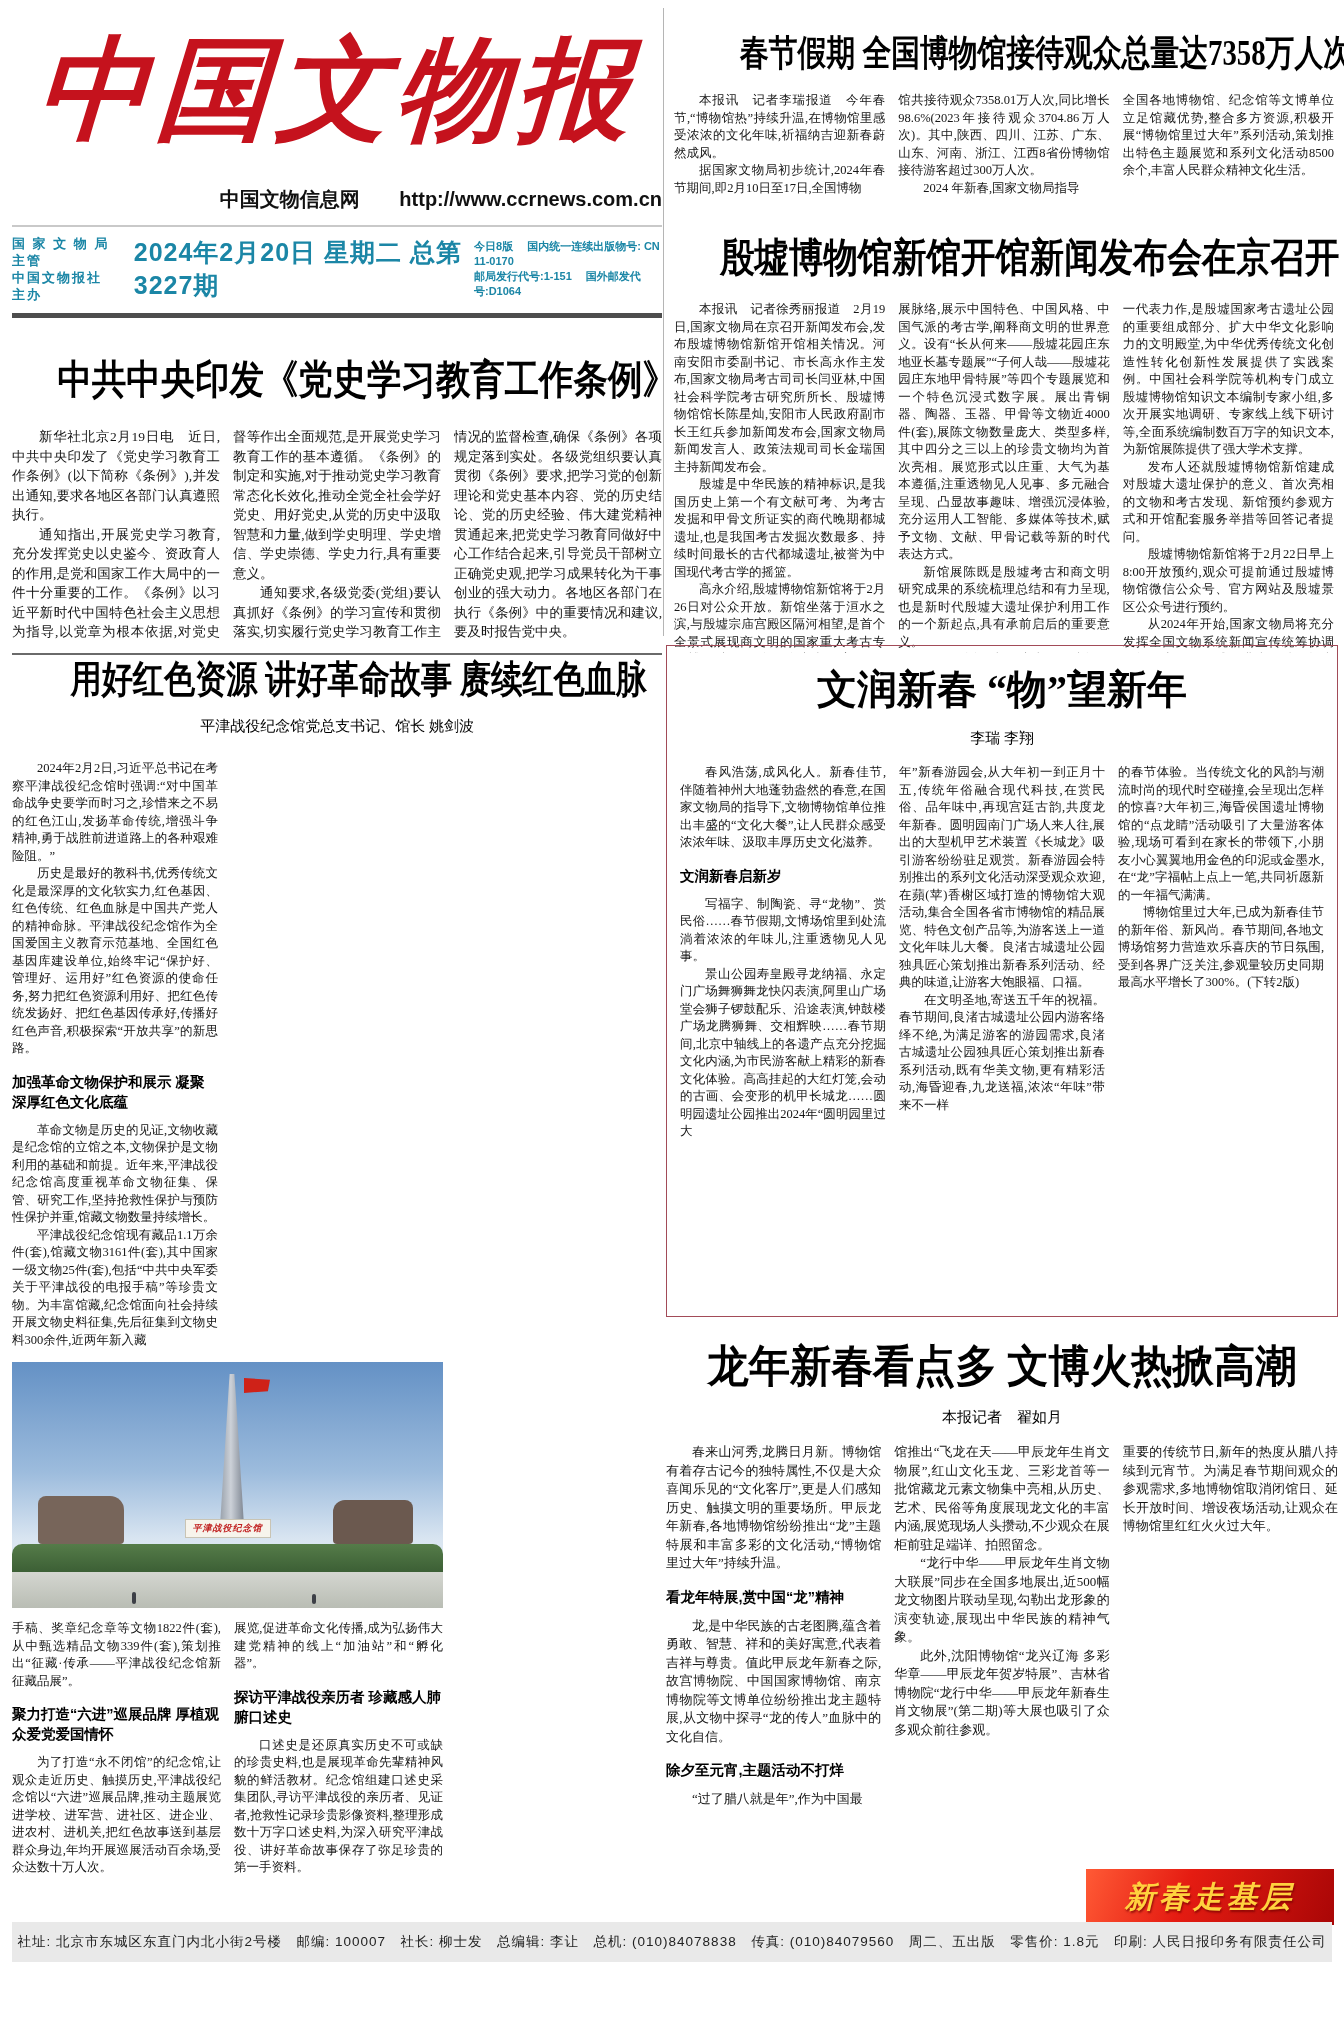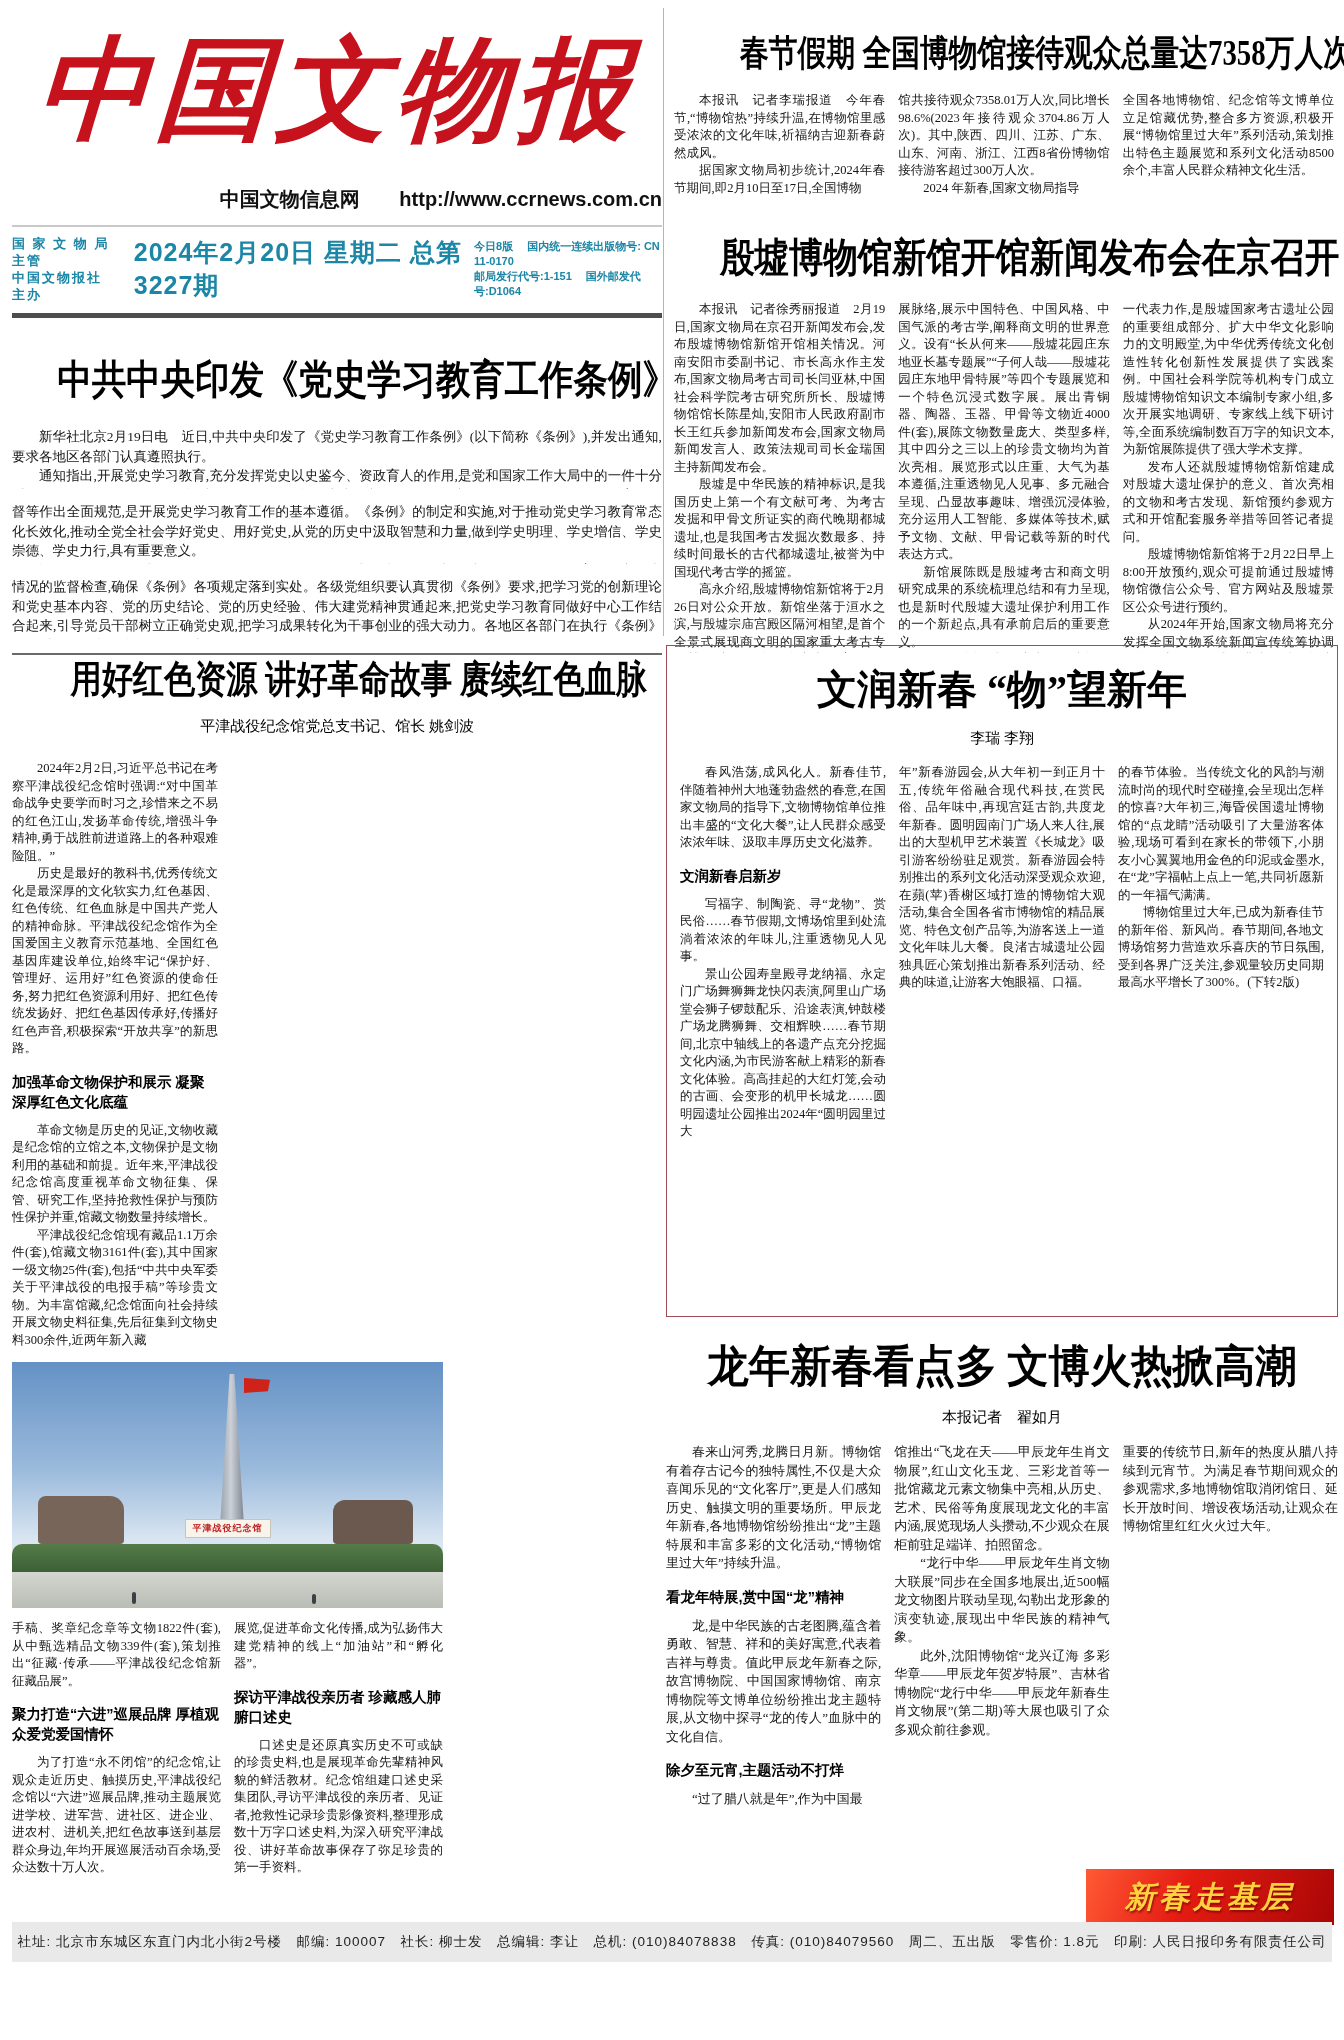--- a/index.html
+++ b/index.html
@@ -36,30 +36,30 @@
   .dangshi-cols p{font-size:13.5px;line-height:19.5px;}
   .longnian-cols p{font-size:13px;line-height:18.5px;}
   h3.sub{font-family:"Liberation Sans",sans-serif;font-size:14.5px;font-weight:bold;
       margin:14px 0 10px;line-height:20px;color:#000;}
   .left-rule{margin-top:14px;height:2px;background:#6a6a6a;}
   .vdiv{position:absolute;left:663px;top:8px;width:1px;height:628px;background:#b5b5b5;}
   
   .top-right{position:absolute;left:674px;top:23px;width:660px;}
   .festival-cols{margin-top:14px;height:122px;}
   .yinxu-cols{margin-top:16px;height:352px;}
-  .dangshi-cols{margin-top:20px;height:212px;flex-direction:column;}
+  .dangshi-cols{margin-top:20px;height:212px;}
   
   .mid-left{position:absolute;left:12px;top:648px;width:650px;}
   .hongse-content{margin-top:24px;display:flex;gap:13px;height:1118px;overflow:hidden;flex-direction:column;}
   .hongse-c1{width:206px;flex:none;}
   .hongse-right{width:431px;flex:none;display:flex;flex-direction:column;}
   .hongse-sub-cols{display:flex;gap:13px;margin-top:12px;flex:1;overflow:hidden;}
   
   .photo{position:relative;width:431px;height:246px;overflow:hidden;flex:none;
-      background:linear-gradient(#6491c5 0%,#9dbcdd 45%,#d9e5f1 72%,#edf1f6 100%);}
+      background:linear-gradient(#6491c5 0%,#9dbcdd 45%,#d9e5f1 72%,#edf1f6 100%);font-style:italic;}
   .monument{position:absolute;left:208px;top:12px;width:24px;height:152px;
       background:linear-gradient(90deg,#99a1ab,#ccd1d8 45%,#7f8793);
       clip-path:polygon(40% 0,60% 0,100% 100%,0 100%);}
   .flag{position:absolute;left:232px;top:16px;width:26px;height:15px;background:#cf2218;
       clip-path:polygon(0 0,100% 12%,92% 88%,0 100%);}
   .statue-left{position:absolute;left:26px;bottom:64px;width:86px;height:48px;background:#77655a;border-radius:8px 14px 4px 4px;}
   .statue-right{position:absolute;right:30px;bottom:64px;width:80px;height:44px;background:#6b594f;border-radius:12px 8px 4px 4px;}
   .bushes{position:absolute;left:0;right:0;bottom:36px;height:28px;
       background:linear-gradient(#557c49,#3c5f35);border-radius:10px 10px 0 0;}
   .plaza{position:absolute;left:0;right:0;bottom:0;height:36px;
@@ -232,20 +232,21 @@
               <p>春风浩荡,成风化人。新春佳节,伴随着神州大地蓬勃盎然的春意,在国家文物局的指导下,文物博物馆单位推出丰盛的“文化大餐”,让人民群众感受浓浓年味、汲取丰厚历史文化滋养。</p>
             </div>
           <h3 class="sub">文润新春启新岁</h3>
           <div>
               <p>写福字、制陶瓷、寻“龙物”、赏民俗……春节假期,文博场馆里到处流淌着浓浓的年味儿,注重透物见人见事。</p>
               <p>景山公园寿皇殿寻龙纳福、永定门广场舞狮舞龙快闪表演,阿里山广场堂会狮子锣鼓配乐、沿途表演,钟鼓楼广场龙腾狮舞、交相辉映……春节期间,北京中轴线上的各遗产点充分挖掘文化内涵,为市民游客献上精彩的新春文化体验。高高挂起的大红灯笼,会动的古画、会变形的机甲长城龙……圆明园遗址公园推出2024年“圆明园里过大</p>
             </div>
         </div>
         <div class="col">
             <p class="cont">年”新春游园会,从大年初一到正月十五,传统年俗融合现代科技,在赏民俗、品年味中,再现宫廷古韵,共度龙年新春。圆明园南门广场人来人往,展出的大型机甲艺术装置《长城龙》吸引游客纷纷驻足观赏。新春游园会特别推出的系列文化活动深受观众欢迎,在蘋(苹)香榭区域打造的博物馆大观活动,集合全国各省市博物馆的精品展览、特色文创产品等,为游客送上一道文化年味儿大餐。良渚古城遗址公园独具匠心策划推出新春系列活动、经典的味道,让游客大饱眼福、口福。</p>
+            <p>在文明圣地,寄送五千年的祝福。春节期间,良渚古城遗址公园内游客络绎不绝,为满足游客的游园需求,良渚古城遗址公园独具匠心策划推出新春系列活动,既有华美文物,更有精彩活动,海昏迎春,九龙送福,浓浓“年味”带来不一样</p>
           </div>
         <div class="col">
             <p class="cont">的春节体验。当传统文化的风韵与潮流时尚的现代时空碰撞,会呈现出怎样的惊喜?大年初三,海昏侯国遗址博物馆的“点龙睛”活动吸引了大量游客体验,现场可看到在家长的带领下,小朋友小心翼翼地用金色的印泥或金墨水,在“龙”字福帖上点上一笔,共同祈愿新的一年福气满满。</p>
             <p>博物馆里过大年,已成为新春佳节的新年俗、新风尚。春节期间,各地文博场馆努力营造欢乐喜庆的节日氛围,受到各界广泛关注,参观量较历史同期最高水平增长了300%。(下转2版)</p>
           </div>
       </div>
     </div>
 
     <div class="longnian">
       <h1 class="h-longnian">龙年新春看点多 文博火热掀高潮</h1>

